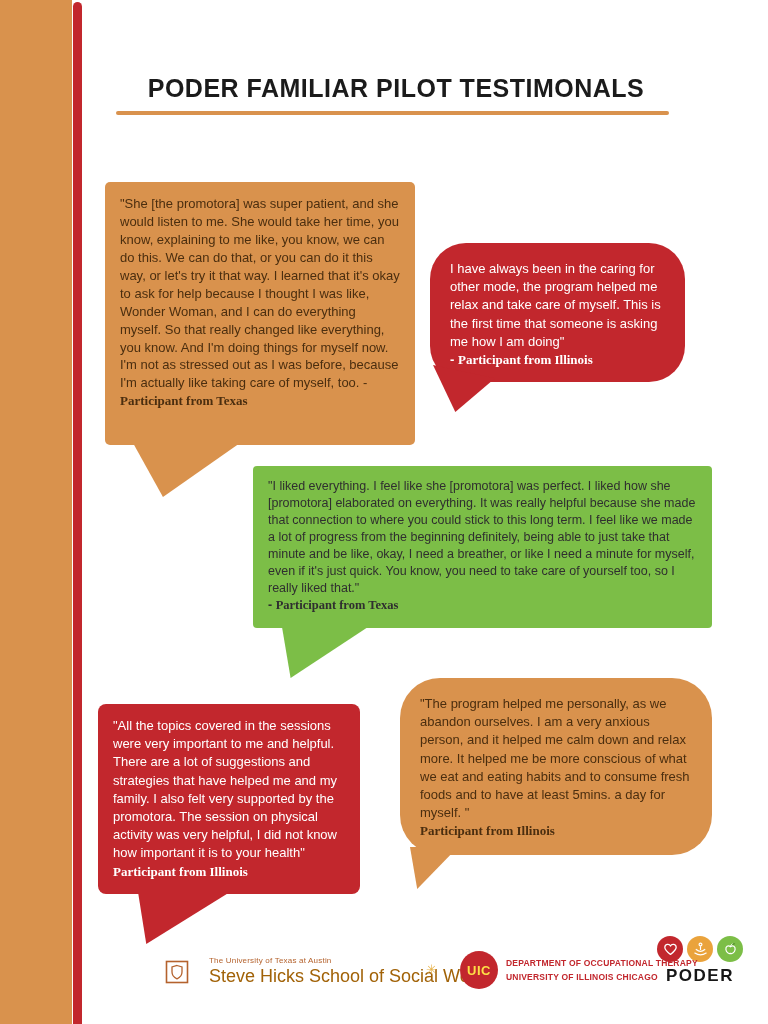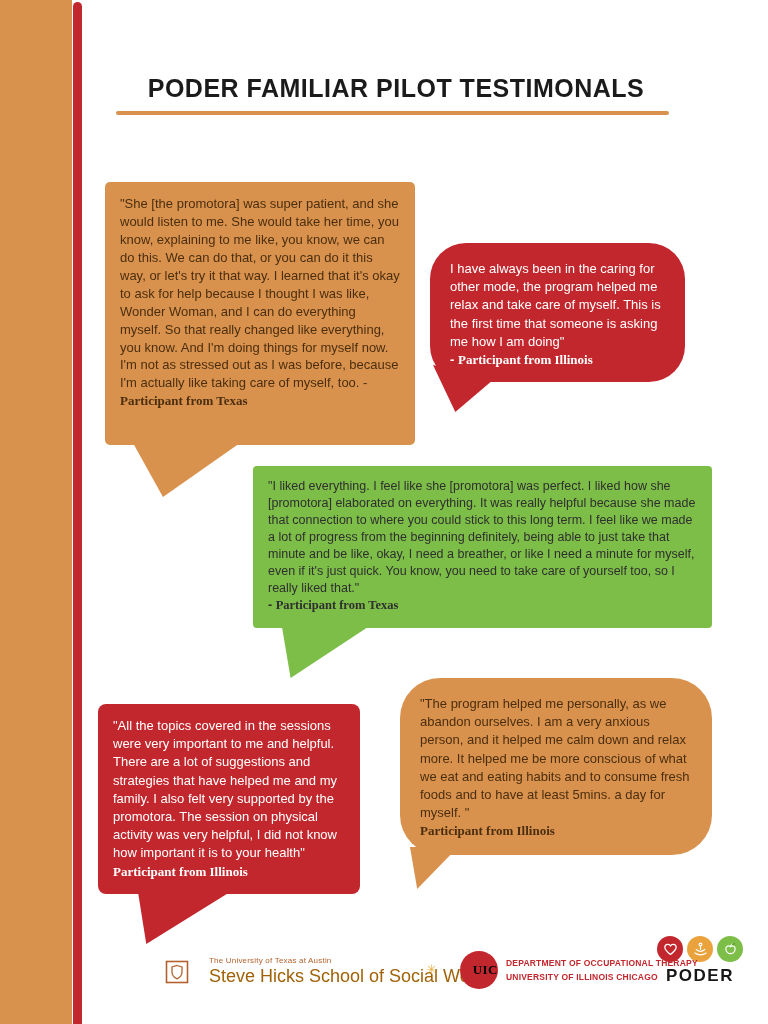--- a/index.html
+++ b/index.html
@@ -51,22 +51,22 @@
 
   
   #footer{position:absolute;left:0;top:930px;width:768px;height:94px;}
   #ut-logo{position:absolute;left:165px;top:26px;display:flex;align-items:center;}
   #ut-seal{width:24px;height:24px;flex:0 0 auto;}
   #ut-text{margin-left:20px;font-family:Liberation Sans, sans-serif;}
   #ut-line1{font-size:8px;color:#b4622d;letter-spacing:.2px;}
   #ut-line2{font-size:18px;color:#a16207;margin-top:1px;white-space:nowrap;}
   #starburst{position:absolute;left:426px;top:32px;font-size:13px;color:#e9b44c;}
   #uic-circle{position:absolute;left:460px;top:21px;width:38px;height:38px;border-radius:50%;
-    display:flex;align-items:center;justify-content:flex-end;
-    color:#000000;font-size:13px;font-weight:700;letter-spacing:.5px;font-family:Liberation Serif, serif;}
+    display:flex;align-items:center;justify-content:center;
+    color:#fde047;font-size:13px;font-weight:700;letter-spacing:.5px;}
   #uic-text{position:absolute;left:506px;top:27px;font-size:8.5px;font-weight:700;line-height:1.6;letter-spacing:.2px;}
   #poder-logo{position:absolute;left:652px;top:6px;width:96px;text-align:center;}
   .poder-circles{display:flex;justify-content:center;gap:4px;}
   .pcircle{width:26px;height:26px;border-radius:50%;display:flex;align-items:center;justify-content:center;}
   .pcircle svg{display:block;}
   #poder-word{margin-top:4px;font-size:17px;font-weight:700;letter-spacing:1.5px;color:#171717;}
 </style>
 </head>
 <body>
 

